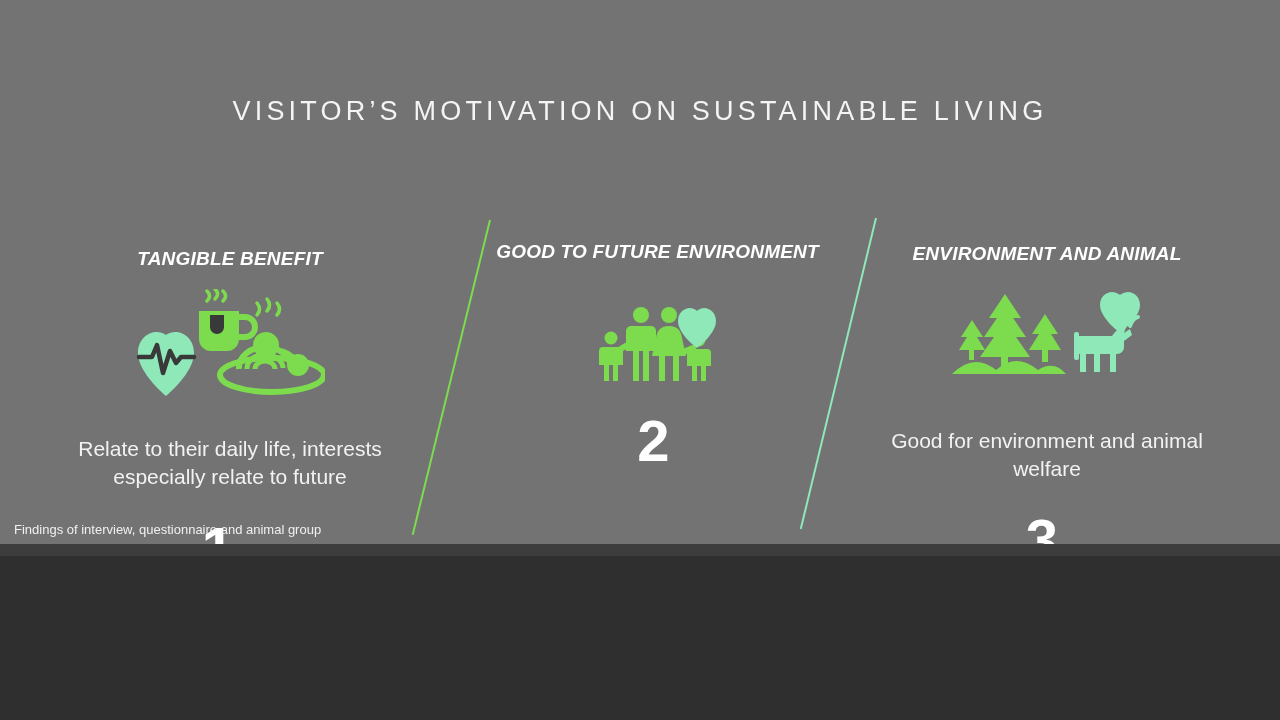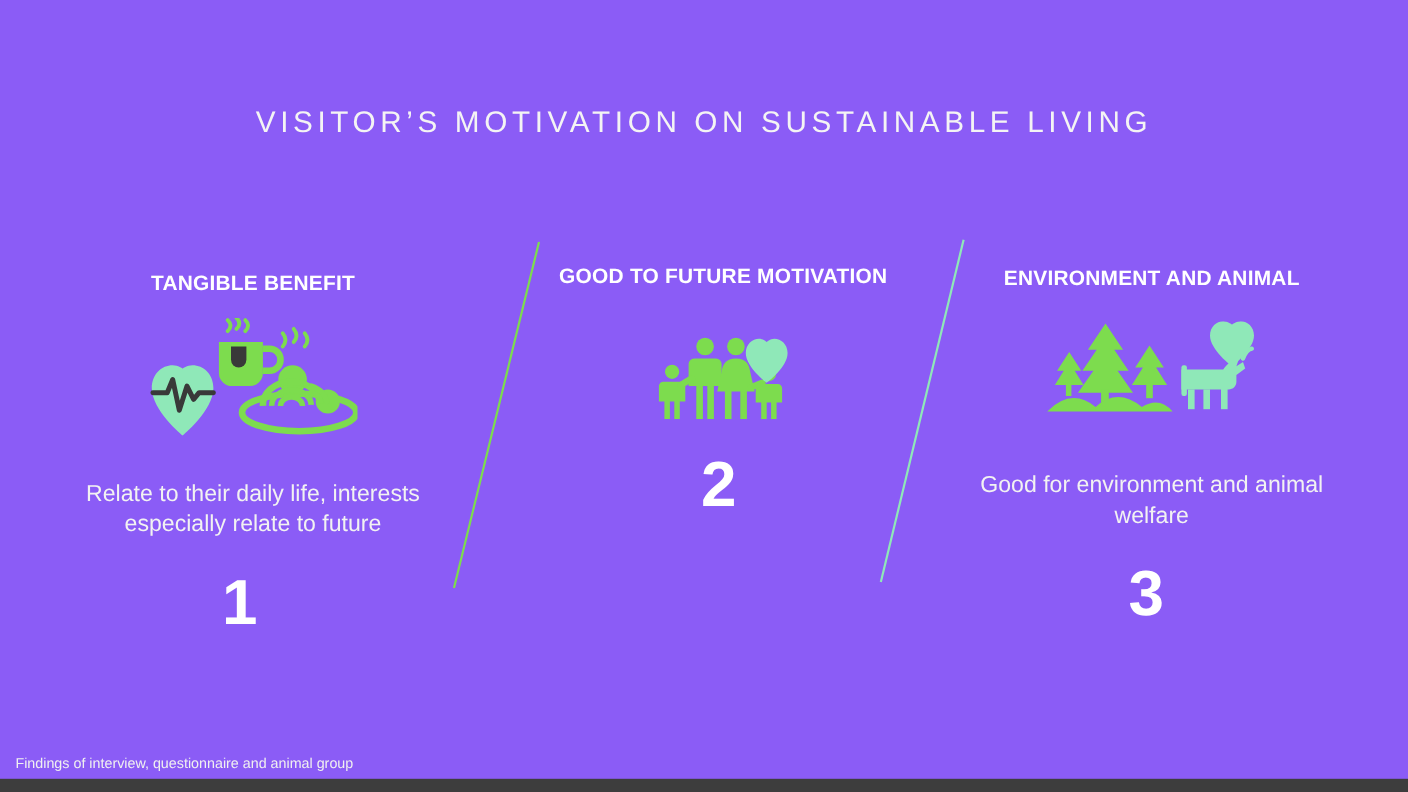--- a/index.html
+++ b/index.html
@@ -3,22 +3,22 @@
 <meta charset="utf-8">
 <style>
   html, body {
     margin: 0;
     padding: 0;
     background: #2f2f2f;
   }
   .slide {
     position: relative;
     width: 1280px;
-    height: 720px;
-    background: #8b5cf6;
+    height: 556px;
+    background: #737373;
     overflow: hidden;
     font-family: "Liberation Sans", sans-serif;
     color: #ffffff;
     -webkit-font-smoothing: antialiased;
   }
   .bottom-band {
     position: absolute;
     left: 0;
     bottom: 0;
     width: 1280px;
@@ -56,20 +56,21 @@
   .col-1 { left: 45px;  width: 370px; }
   .col-2 { left: 460px; width: 395px; }
   .col-3 { left: 872px; width: 350px; }
 
   .col-heading {
     font-size: 19px;
     font-weight: bold;
     line-height: 29px;
     color: #ffffff;
     letter-spacing: 0.2px;
+    font-style: italic;
   }
   .col-1 .col-heading { margin-top: 22px; }
   .col-2 .col-heading { margin-top: 15px; }
   .col-3 .col-heading { margin-top: 17px; }
 
   .icon-wrap {
     display: flex;
     align-items: flex-end;
     justify-content: center;
   }
@@ -169,21 +170,21 @@
             <path d="M148 62 q12 4 14 14" fill="none" stroke="#7DDC4E" stroke-width="5" stroke-linecap="round"></path>
           </g>
         </svg>
       </div>
 
       <div class="col-body">Relate to their daily life, interests especially relate to future</div>
       <div class="col-number">1</div>
     </div>
 
     <div class="column col-2">
-      <div class="col-heading">GOOD TO FUTURE MOTIVATION</div>
+      <div class="col-heading">GOOD TO FUTURE ENVIRONMENT</div>
 
       <div class="icon-wrap">
         <svg width="130" height="80" viewBox="0 0 130 80">
           <g fill="#7DDC4E">
 
             <circle cx="48" cy="11" r="8"></circle>
             <path d="M38 22 h20 a5 5 0 0 1 5 5 v20 h-7 v30 h-6 v-30 h-4 v30 h-6 v-30 h-7 v-20 a5 5 0 0 1 5 -5 z"></path>
 
             <circle cx="76" cy="11" r="8"></circle>
             <path d="M76 22 c9 0 12 5 13 12 l4 18 h-7 v25 h-6 v-25 h-8 v25 h-6 v-25 h-7 l4 -18 c1 -7 4 -12 13 -12 z"></path>

